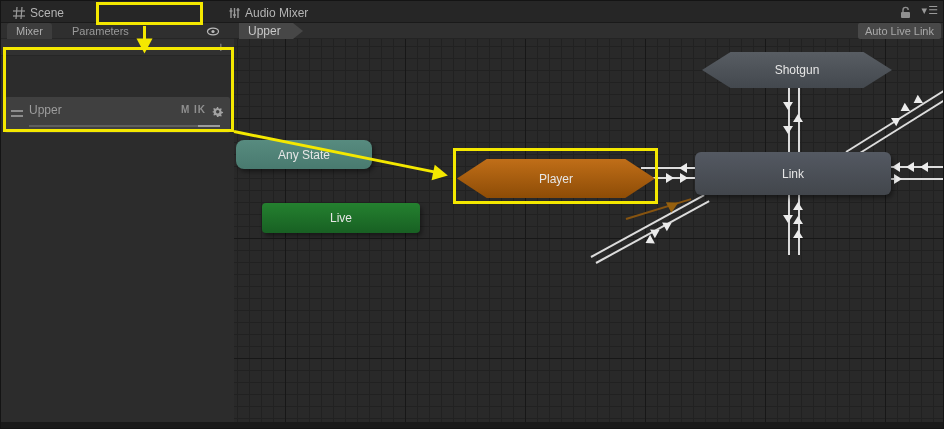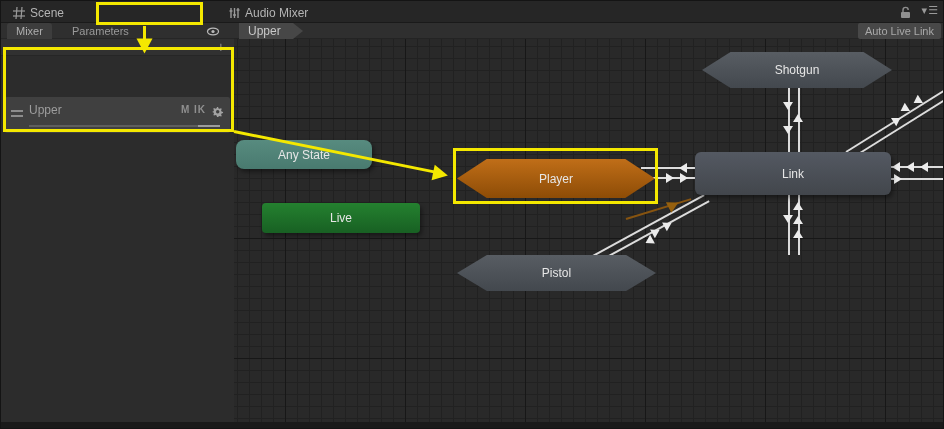--- a/index.html
+++ b/index.html
@@ -215,23 +215,20 @@
 
     <div class="node hex gray" style="left:468px;top:29px;width:190px;height:36px">
       <span>Shotgun</span>
     </div>
     <div class="node rect gray" style="left:461px;top:129px;width:196px;height:43px">
       <span>Link</span>
     </div>
     <div class="node hex" id="node-rifle" style="left:223px;top:136px;width:198px;height:39px">
       <span>Player</span>
     </div>
-    <div class="node hex gray" style="left:223px;top:232px;width:199px;height:36px">
-      <span>Pistol</span>
-    </div>
     <div class="node" id="node-anystate" style="left:2px;top:117px;width:136px;height:29px">
       <span>Any State</span>
     </div>
     <div class="node" id="node-entry" style="left:28px;top:180px;width:158px;height:30px">
       <span>Live</span>
     </div>
 
     <div id="cv-toolbar">
       <div id="breadcrumb">Upper</div>
       <div id="autolive">Auto Live Link</div>

